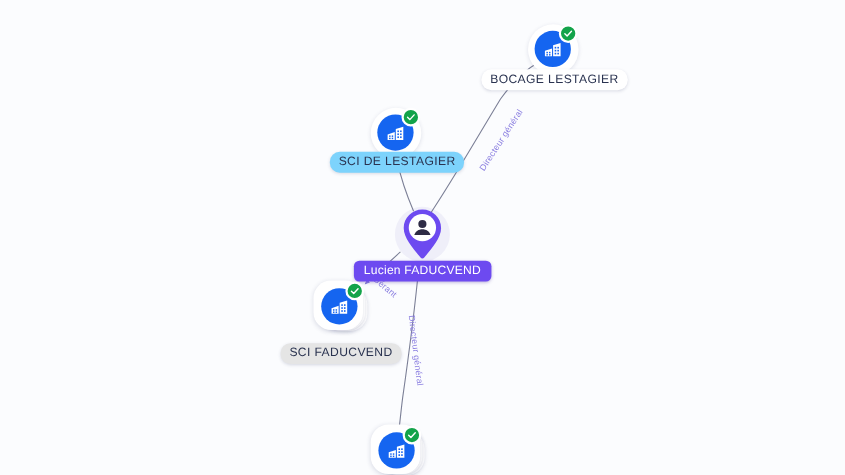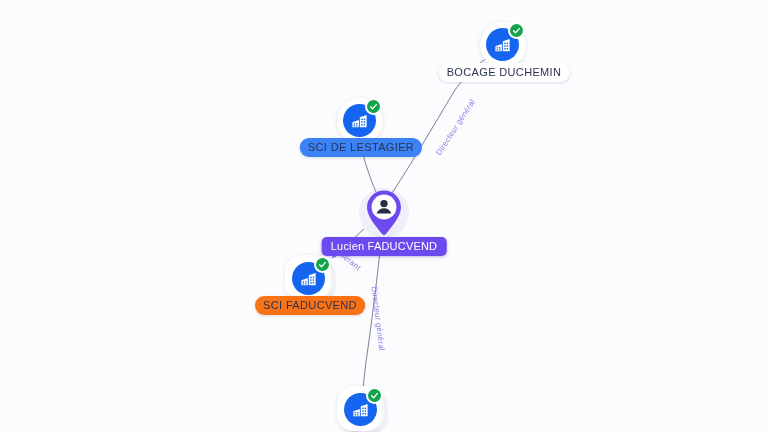--- a/index.html
+++ b/index.html
@@ -163,21 +163,21 @@
               <rect x="17.3" y="16.4" width="1.8" height="1.9" fill="#1565f0"></rect>
             </svg>
           </div>
           <div class="badge" style="background: rgb(19, 163, 74);">
             <svg width="9" height="9" viewBox="0 0 24 24" aria-hidden="true">
               <path d="M4 12.5 L9.5 18 L20 6.5" stroke="#ffffff" stroke-width="3.4" fill="none" stroke-linecap="round" stroke-linejoin="round"></path>
             </svg>
           </div>
         </div>
       </div>
-      <div class="lbl" style="left: 504px; top: 63px; color: rgb(42, 51, 80); background: rgb(255, 255, 255);">BOCAGE DUCHEMIN</div>
+      <div class="lbl" style="left: 504px; top: 63px; color: rgb(42, 51, 80); background: rgb(255, 255, 255);">BOCAGE LESTAGIER</div>
       <div class="node" style="left: 361px; top: 122px;">
         <div class="co-stack">
           <div class="co-card single"></div>
           <div class="co-disc" style="background: rgb(21, 101, 240);">
             <svg width="19" height="19" viewBox="0 0 24 24" aria-hidden="true">
               <path fill="#ffffff" d="M3 20.5h8.2v-9.1L3 14.2z"></path>
               <path fill="#ffffff" d="M12.4 20.5H21V5.2l-8.6 2.6z"></path>
               <rect x="4.7" y="15.3" width="1.7" height="1.7" fill="#1565f0"></rect>
               <rect x="7.7" y="15.3" width="1.7" height="1.7" fill="#1565f0"></rect>
               <rect x="4.7" y="17.9" width="1.7" height="1.7" fill="#1565f0"></rect>
@@ -190,21 +190,21 @@
               <rect x="17.3" y="16.4" width="1.8" height="1.9" fill="#1565f0"></rect>
             </svg>
           </div>
           <div class="badge" style="background: rgb(19, 163, 74);">
             <svg width="9" height="9" viewBox="0 0 24 24" aria-hidden="true">
               <path d="M4 12.5 L9.5 18 L20 6.5" stroke="#ffffff" stroke-width="3.4" fill="none" stroke-linecap="round" stroke-linejoin="round"></path>
             </svg>
           </div>
         </div>
       </div>
-      <div class="lbl" style="left: 361px; top: 138px; color: rgb(42, 51, 80); background: #3b82f6;">SCI DE LESTAGIER</div>
+      <div class="lbl" style="left: 361px; top: 138px; color: rgb(42, 51, 80); background: #7dd3fc;">SCI DE LESTAGIER</div>
       <div class="node" style="left: 384px; top: 213px;">
         <div class="pin-halo"></div>
         <div class="pin">
           <svg width="40" height="48" viewBox="0 0 40 48" aria-hidden="true">
             <path d="M20 1.5c-9.4 0-17 7.5-17 16.8 0 9.4 9.1 19.1 15.3 26.9 0.9 1.1 2.5 1.1 3.4 0C27.9 37.4 37 27.7 37 18.3 37 9 29.4 1.5 20 1.5z" fill="#6d4af0"></path>
             <circle cx="20" cy="18" r="12.4" fill="#ffffff"></circle>
             <circle cx="20" cy="14.6" r="3.7" fill="#2e2b45"></circle>
             <path d="M12.6 24.6c1.1-3.4 4-5.3 7.4-5.3s6.3 1.9 7.4 5.3z" fill="#2e2b45"></path>
           </svg>
         </div>
@@ -231,21 +231,21 @@
               <rect x="17.3" y="16.4" width="1.8" height="1.9" fill="#1565f0"></rect>
             </svg>
           </div>
           <div class="badge" style="background: rgb(19, 163, 74);">
             <svg width="9" height="9" viewBox="0 0 24 24" aria-hidden="true">
               <path d="M4 12.5 L9.5 18 L20 6.5" stroke="#ffffff" stroke-width="3.4" fill="none" stroke-linecap="round" stroke-linejoin="round"></path>
             </svg>
           </div>
         </div>
       </div>
-      <div class="lbl" style="left: 310px; top: 296px; color: rgb(42, 51, 80); background: #f97316;">SCI FADUCVEND</div>
+      <div class="lbl" style="left: 310px; top: 312px; color: rgb(42, 51, 80); background: #e5e5e5;">SCI FADUCVEND</div>
       <div class="node" style="left: 362px; top: 411px;">
         <div class="co-stack">
           <div class="co-card c3"></div>
           <div class="co-card c2"></div>
           <div class="co-card c1"></div>
           <div class="co-disc" style="background: rgb(21, 101, 240);">
             <svg width="19" height="19" viewBox="0 0 24 24" aria-hidden="true">
               <path fill="#ffffff" d="M3 20.5h8.2v-9.1L3 14.2z"></path>
               <path fill="#ffffff" d="M12.4 20.5H21V5.2l-8.6 2.6z"></path>
               <rect x="4.7" y="15.3" width="1.7" height="1.7" fill="#1565f0"></rect>

